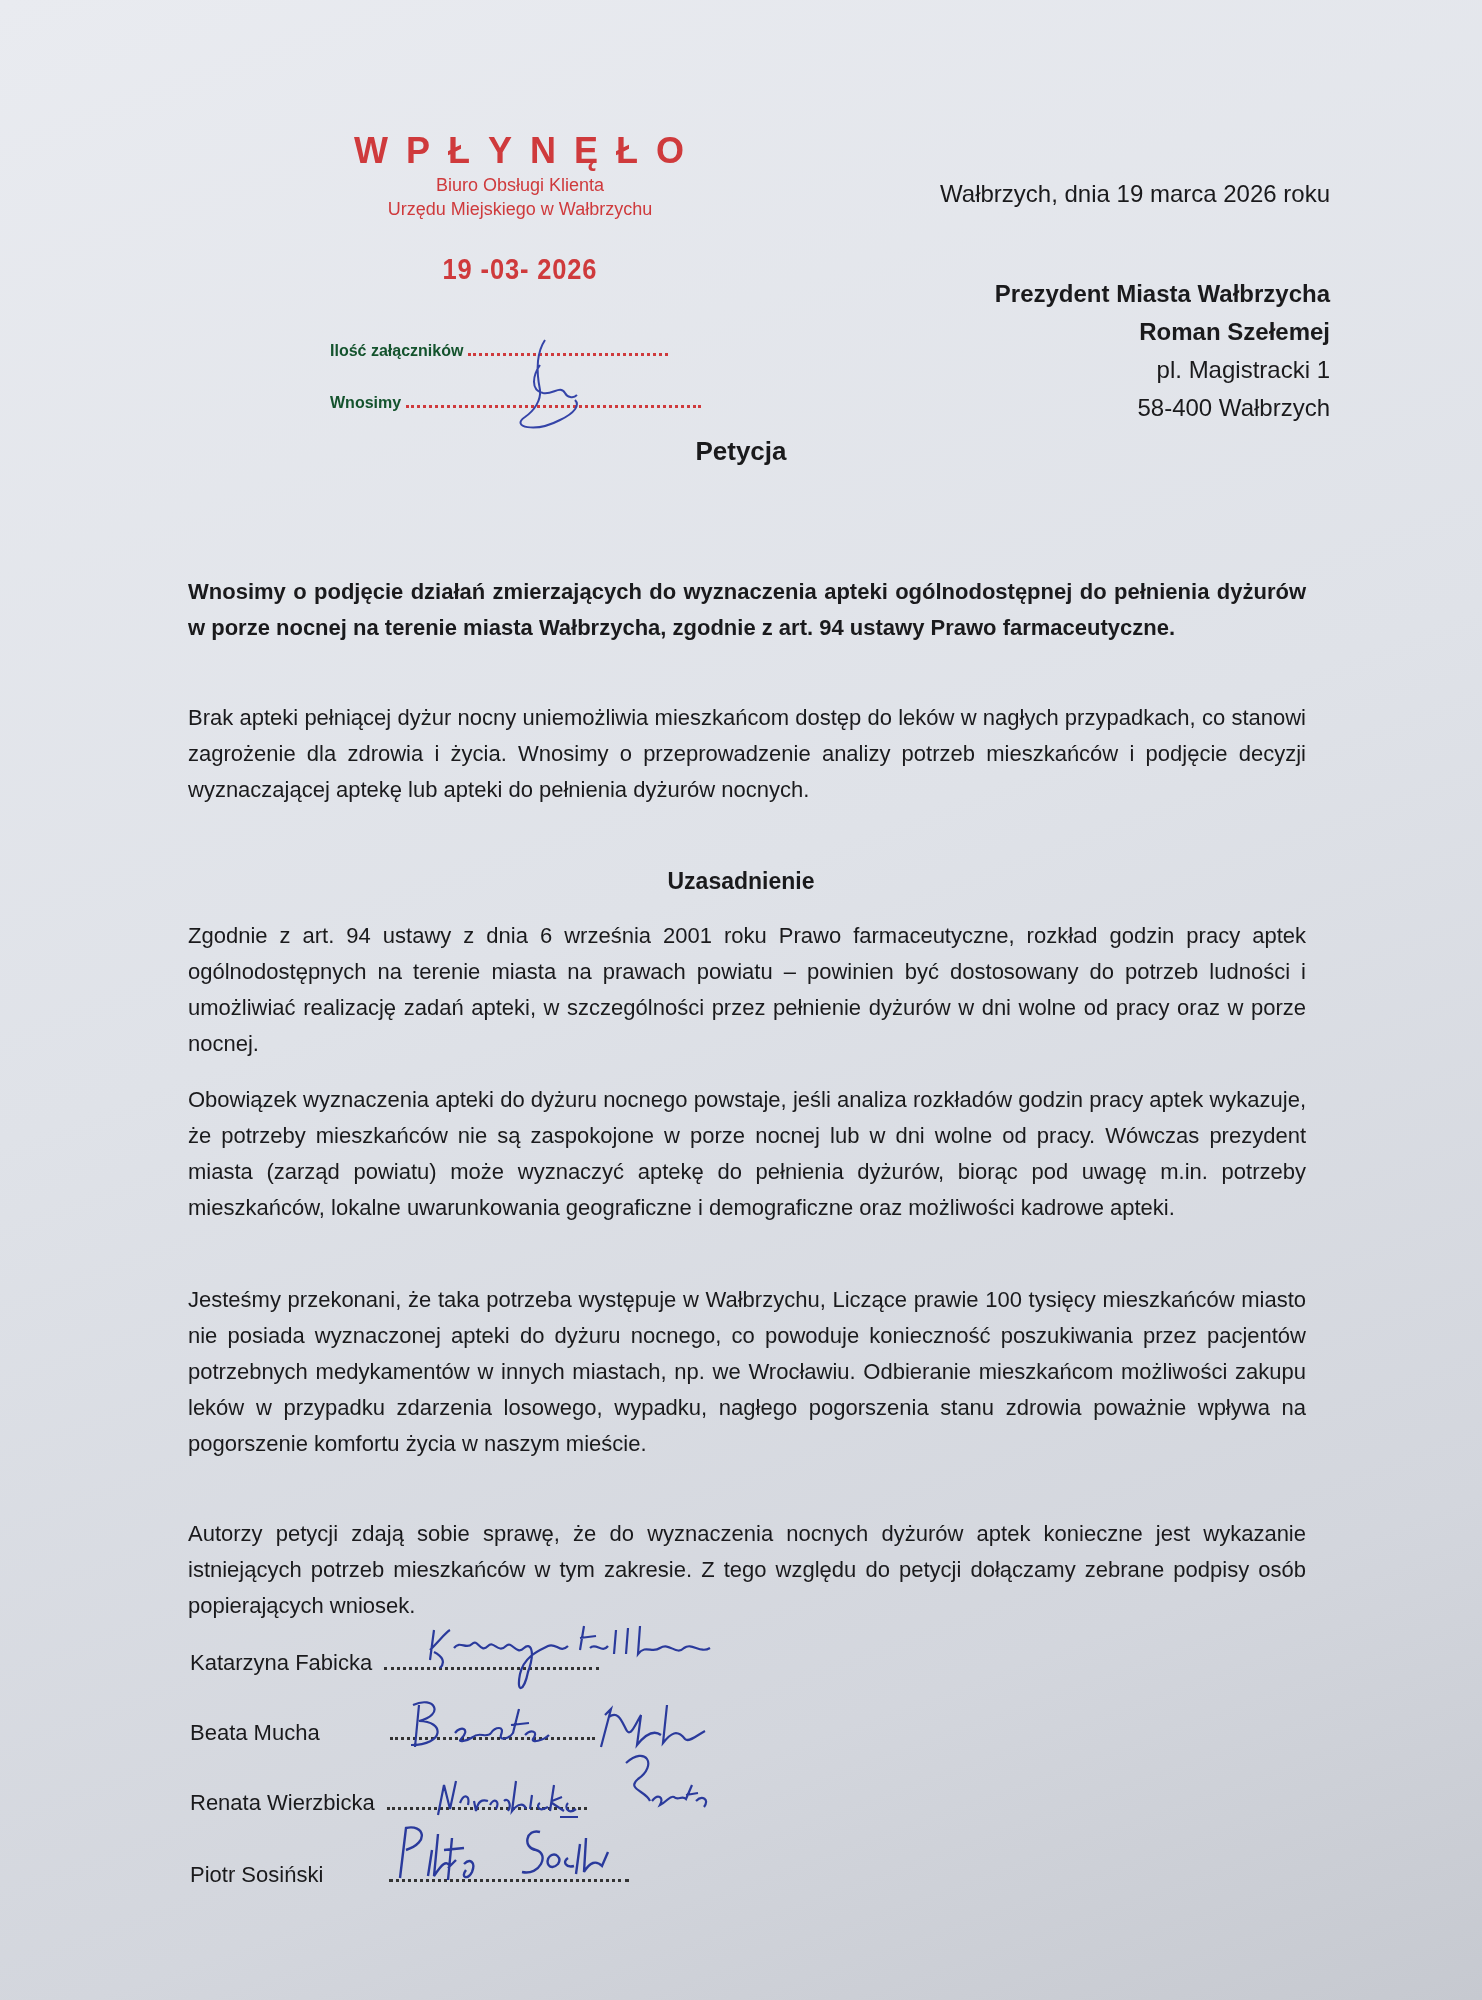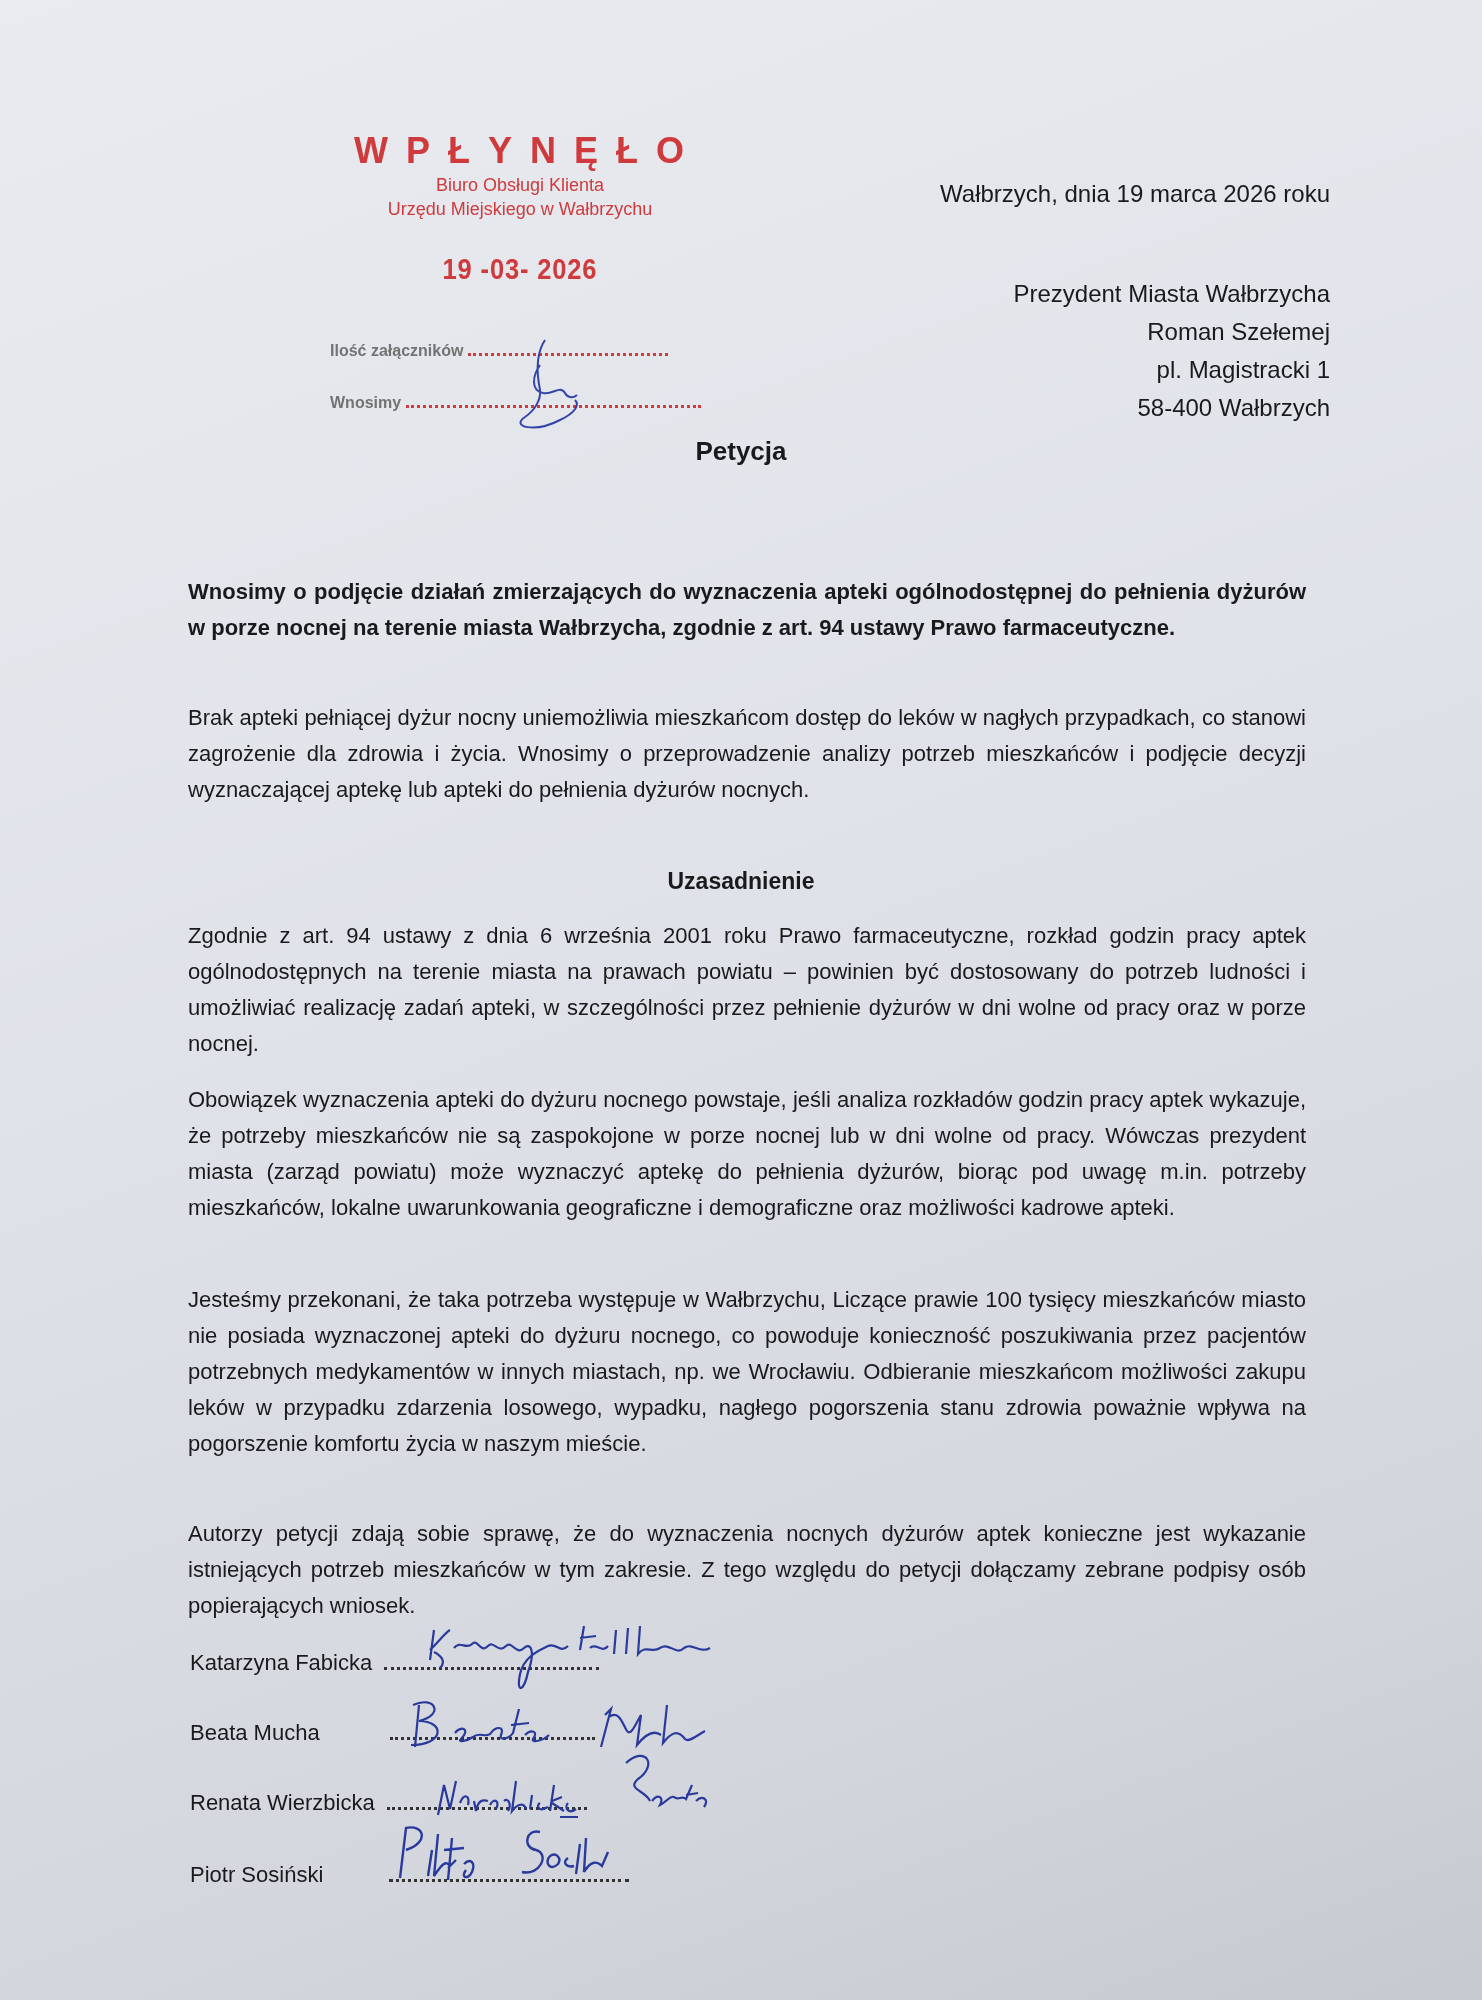--- a/index.html
+++ b/index.html
@@ -25,34 +25,34 @@
   .stamp-sub {
     font-family: "Liberation Sans", sans-serif; font-size: 18px; line-height: 22px;
     margin-top: 2px;
   }
   .stamp-date {
     font-family: "Liberation Sans", sans-serif; font-weight: bold;
     font-size: 30px; margin-top: 32px; transform: scaleX(0.85); letter-spacing: 1px;
   }
   .stamp-field {
     position: absolute; left: 10px; font-family: "Liberation Sans", sans-serif;
-    font-weight: bold; font-size: 16px; color: #737373; white-space: nowrap;
+    font-weight: bold; font-size: 16px; color: #14532d; white-space: nowrap;
   }
   .stamp-dots { display: inline-block; border-bottom: 3px dotted #cf3a3c; vertical-align: baseline; }
   .stamp-sign { position: absolute; left: 505px; top: 335px; }
 
   .place-date {
     position: absolute; right: 184px; top: 180px; font-size: 24px;
     font-family: "Liberation Sans", sans-serif;
   }
   .addressee {
     position: absolute; right: 184px; top: 275px; text-align: right;
     font-family: "Liberation Sans", sans-serif; font-size: 24px; line-height: 38px;
   }
-  .addressee .b { font-weight: normal; }
+  .addressee .b { font-weight: bold; }
 
   .title {
     position: absolute; left: 0; width: 1482px; text-align: center;
     font-family: "Liberation Sans", sans-serif; font-weight: bold; font-size: 26px;
   }
   .para {
     position: absolute; left: 188px; width: 1118px;
     font-family: Liberation Sans, sans-serif; font-size: 22px; line-height: 36px;
     text-align: justify;
   }

